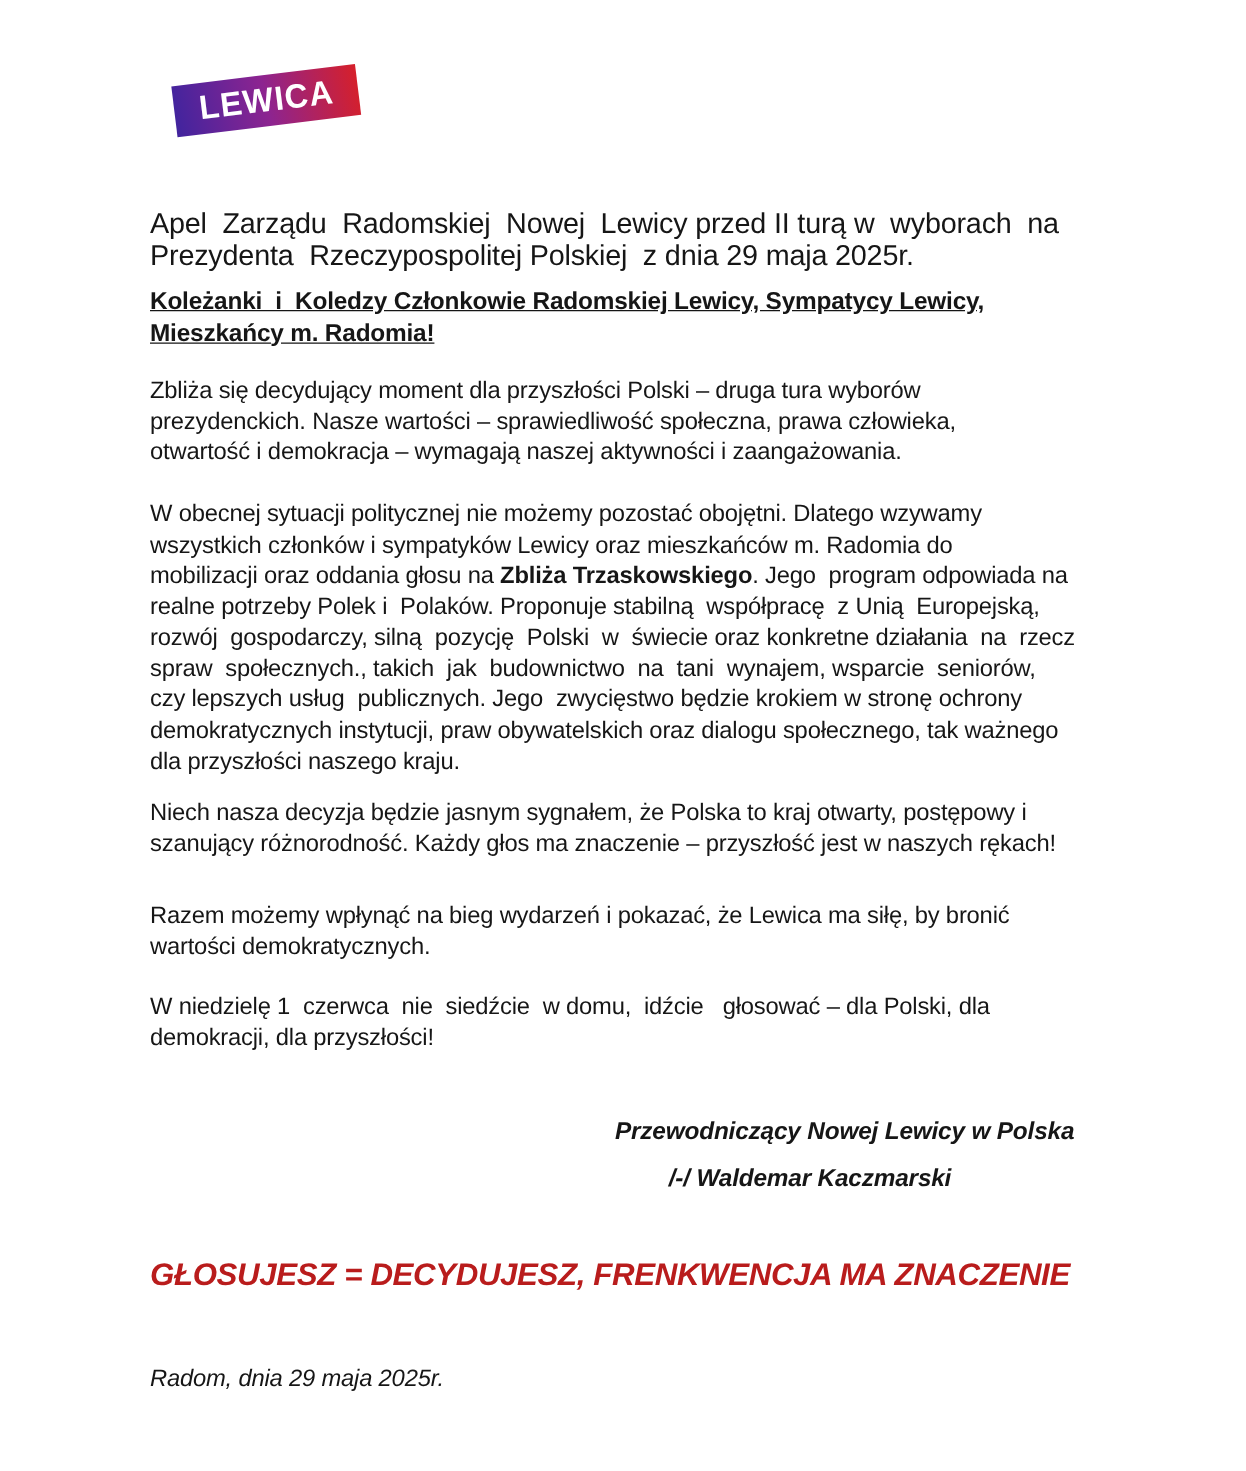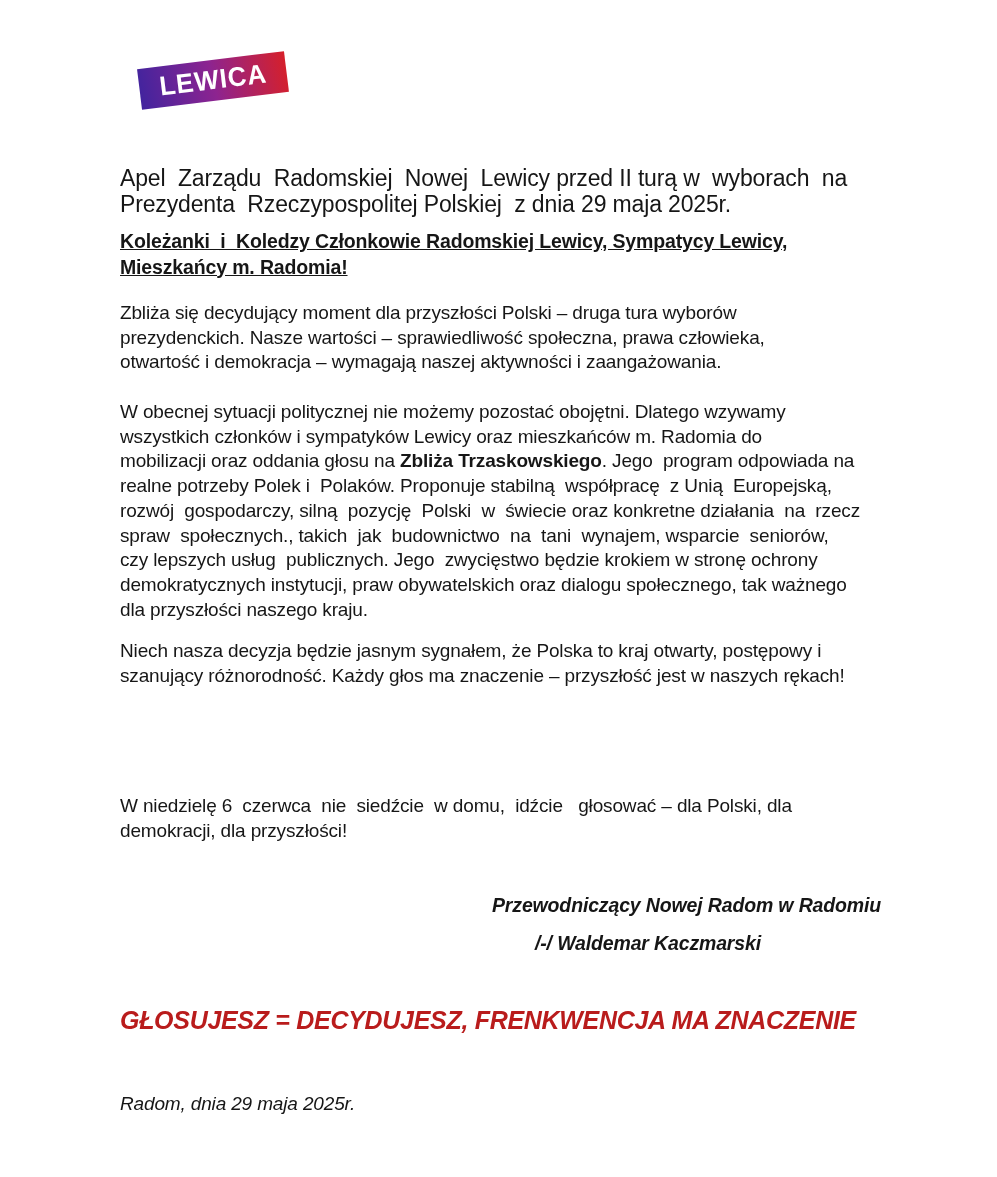--- a/index.html
+++ b/index.html
@@ -123,25 +123,27 @@
 realne potrzeby Polek i  Polaków. Proponuje stabilną  współpracę  z Unią  Europejską,
 rozwój  gospodarczy, silną  pozycję  Polski  w  świecie oraz konkretne działania  na  rzecz
 spraw  społecznych., takich  jak  budownictwo  na  tani  wynajem, wsparcie  seniorów,
 czy lepszych usług  publicznych. Jego  zwycięstwo będzie krokiem w stronę ochrony
 demokratycznych instytucji, praw obywatelskich oraz dialogu społecznego, tak ważnego
 dla przyszłości naszego kraju.</span></div>
 
   <div class="block p3">Niech nasza decyzja będzie jasnym sygnałem, że Polska to kraj otwarty, postępowy i
 szanujący różnorodność. Każdy głos ma znaczenie – przyszłość jest w naszych rękach!</div>
 
+  <div class="block p4">Razem możemy wpłynąć na bieg wydarzeń i pokazać, że Lewica ma siłę, by bronić
+wartości demokratycznych.</div>
 
-  <div class="block p5">W niedzielę 6  czerwca  nie  siedźcie  w domu,  idźcie   głosować – dla Polski, dla
+  <div class="block p5">W niedzielę 1  czerwca  nie  siedźcie  w domu,  idźcie   głosować – dla Polski, dla
 demokracji, dla przyszłości!</div>
 
-  <div class="block sig-line1">Przewodniczący Nowej Radom w Radomiu</div>
+  <div class="block sig-line1">Przewodniczący Nowej Lewicy w Polska</div>
 
   <div class="block sig-line2">/-/ Waldemar Kaczmarski</div>
 
   <div class="block slogan" style="color: #b91c1c;">GŁOSUJESZ = DECYDUJESZ, FRENKWENCJA MA ZNACZENIE</div>
 
   <div class="block dateline">Radom, dnia 29 maja 2025r.</div>
 
 </div>
 
 </body></html>

